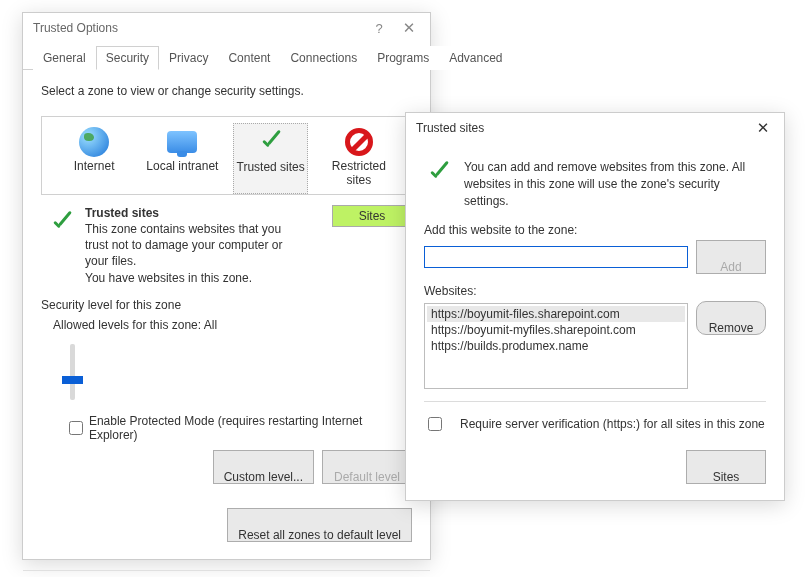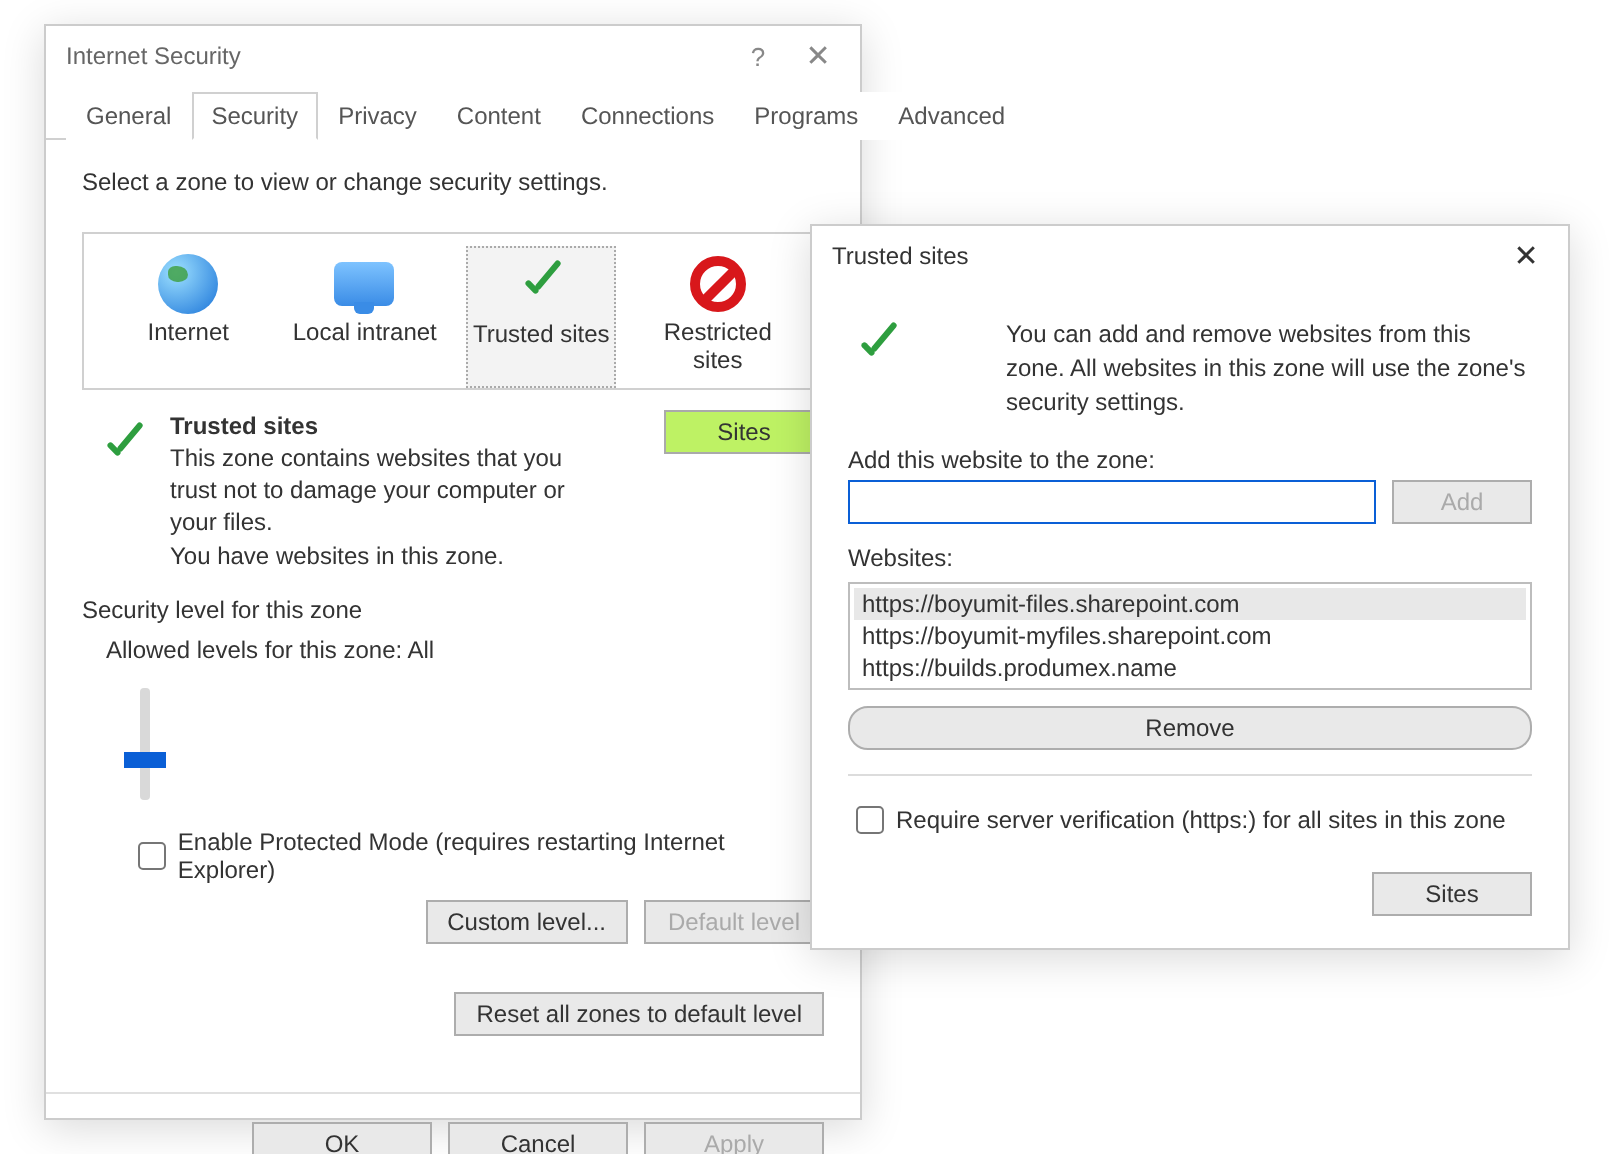--- a/index.html
+++ b/index.html
@@ -99,50 +99,50 @@
   .section-label { margin-top: 12px; }
   .slider-row { display:flex; margin-top:6px; }
   .slider { width:30px; display:flex; flex-direction:column; align-items:center; margin:6px 10px 0 16px; }
   .slider .track { width:5px; height:56px; background:#d9d9d9; position:relative; border-radius:2px; }
   .slider .thumb { position:absolute; left:-8px; top:32px; width:21px; height:8px; background:#0a5fd6; }
   .level-txt { line-height:1.35; }
   .level-txt .med { font-weight:600; }
   .chkrow { margin: 14px 0 8px 24px; display:flex; align-items:center; }
   .chkrow input { margin-right:6px; width:14px; height:14px; }
   .btn-row { display:flex; justify-content:flex-end; gap:8px; margin-top:4px; }
-  .push-btn { min-width:90px; height:22px; border:1px solid #adadad; background:#e9e9e9; color:#333; cursor:pointer; padding:0 10px; text-align:center; line-height:20px; }
+  .push-btn { min-width:90px; height:22px; border:1px solid #adadad; background:#e9e9e9; color:#333; cursor:pointer; padding:16px 10px; text-align:center; line-height:20px; }
   .push-btn.disabled { color:#aaa; cursor:default; }
   .reset-row { display:flex; justify-content:flex-end; margin-top:24px; }
   .dlg-footer { border-top:0; padding: 14px 18px 16px 18px; display:flex; justify-content:flex-end; gap:8px; }
   hr.sep { border:none; border-top:1px solid #e0e0e0; margin:18px 0 0 0; }
 
   
   .popup .body { padding: 16px 18px; }
-  .popup .head-row { display:flex; margin-bottom:14px;gap:39px; }
+  .popup .head-row { display:flex; margin-bottom:14px; }
   .popup .head-row .check-lg { margin-right:10px; flex-shrink:0; }
   .popup .head-row .t { line-height:1.4; }
   .field-row { display:flex; gap:8px; align-items:center; margin-top:2px; }
   .field-row input[type=text] { flex:1; height:22px; border:1px solid #0a5fd6; outline:none; padding:0 4px; }
   .listbox { border:1px solid #bdbdbd; height:86px; padding:2px; overflow:auto; margin-top:2px; }
   .listbox .item { padding:1px 4px; cursor:pointer; }
   .listbox .item.sel { background:#e8e8e8; }
-  .site-row { display:flex; gap:8px;flex-direction:column; }
+  .site-row { display:flex; gap:8px; }
   .site-row .listbox { flex:1; }
   .popup hr { border:none; border-top:1px solid #dcdcdc; margin:12px 0; }
-  .popup .chkrow2 { display:flex; align-items:center; margin-top:2px; }
+  .popup .chkrow2 { display:flex; align-items:center; margin-top:2px;gap:12px; }
   .popup .chkrow2 input { margin-right:6px; width:14px; height:14px; }
   .popup .footer { display:flex; justify-content:flex-end; padding: 0 18px 16px 18px; }
   .lbl { display:block; margin:10px 0 3px 0; }
 </style>
 </head>
 <body>
 
 <div class="window" style="left:22px; top:12px; width:409px; height:548px;">
   <div class="titlebar">
-    <span class="title">Internet Security</span>
+    <span class="title">Trusted Options</span>
     <span class="btn">?</span>
     <span class="btn close">✕</span>
   </div>
   <div class="tabs">
     <div class="tab">General</div>
     <div class="tab active">Security</div>
     <div class="tab">Privacy</div>
     <div class="tab">Content</div>
     <div class="tab">Connections</div>
     <div class="tab">Programs</div>

